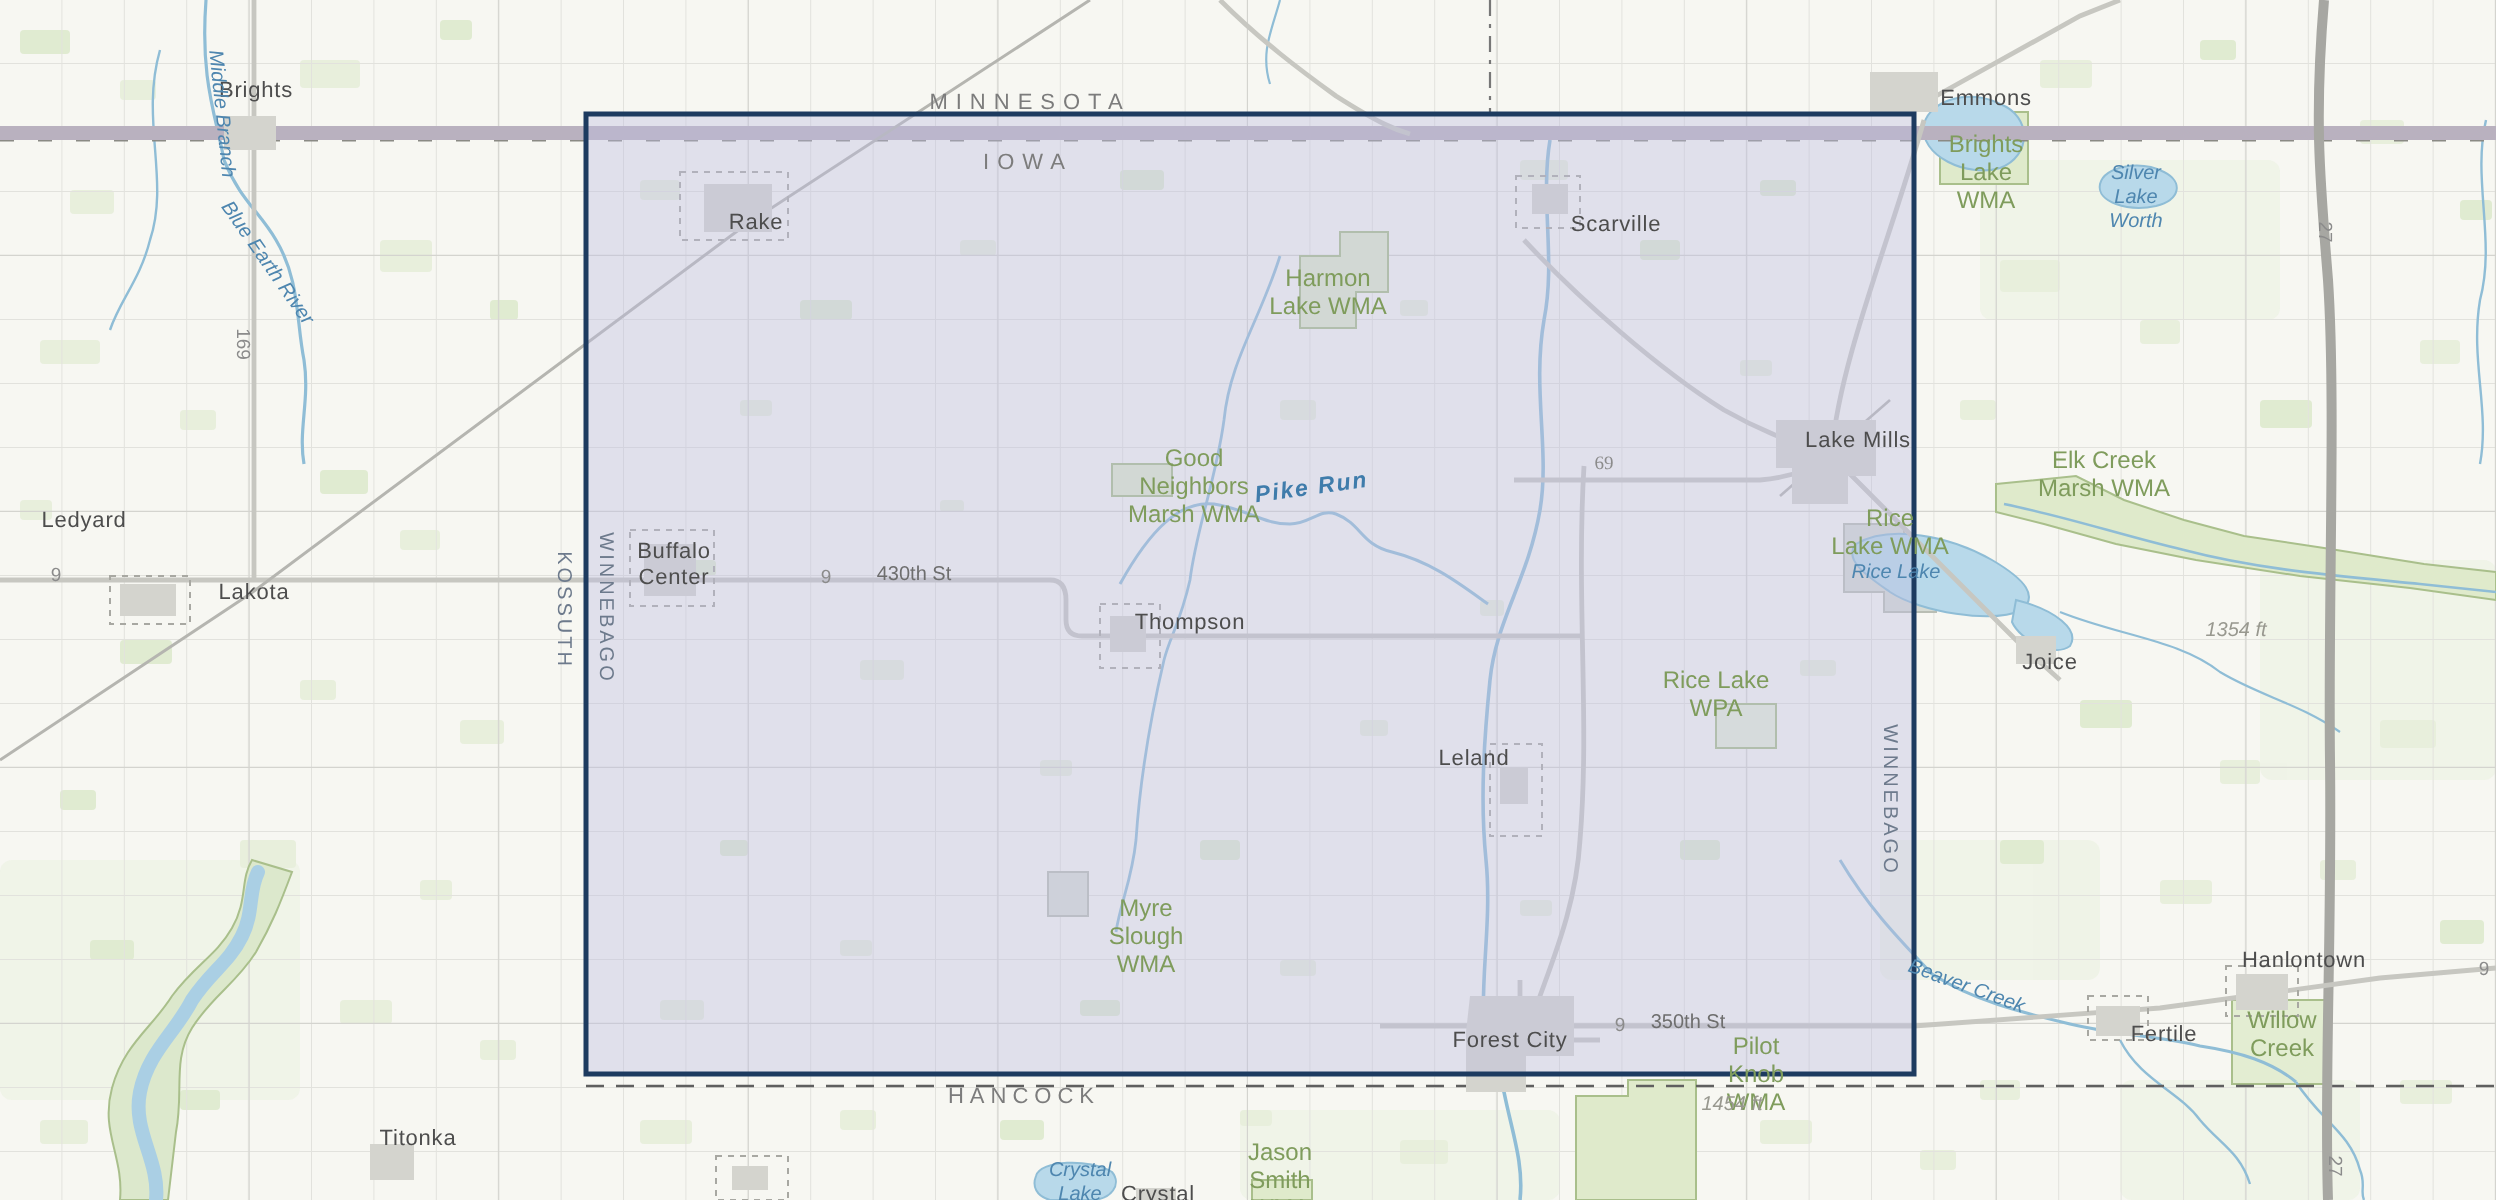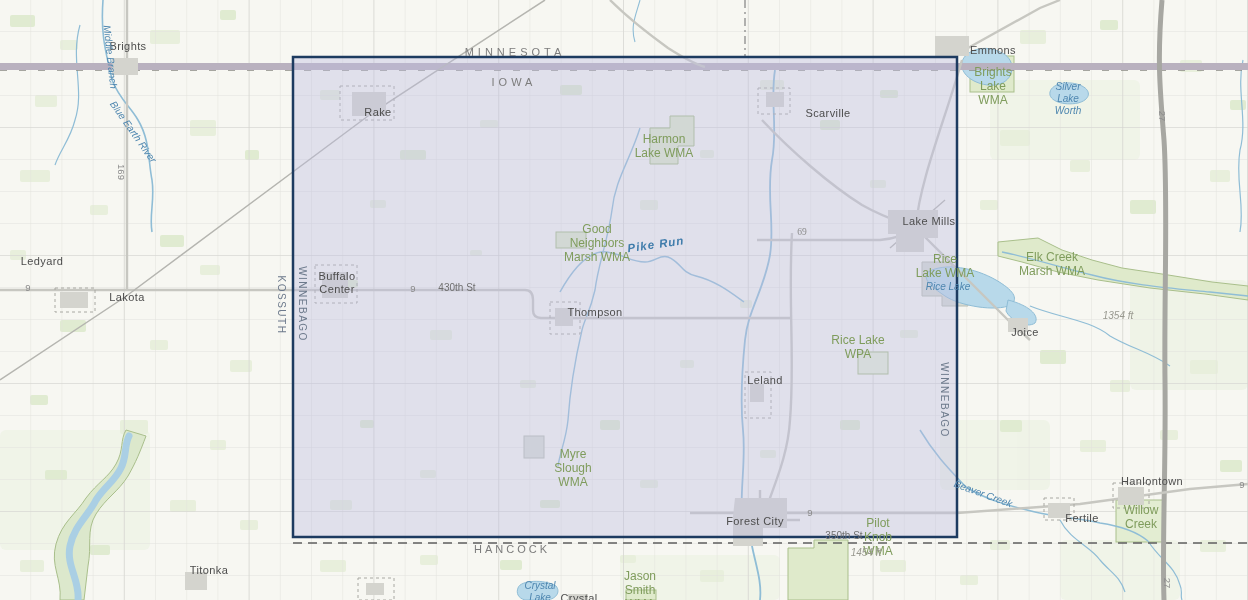--- a/index.html
+++ b/index.html
@@ -227,27 +227,27 @@
       <div class="lbl state" style="left: 515px; top: 52px; transform: translate(-50%, -50%);">MINNESOTA</div>
       <div class="lbl state" style="left: 514px; top: 82px; transform: translate(-50%, -50%);">IOWA</div>
       <div class="lbl county-v" style="left: 281px; top: 305px; transform: translate(-50%, -50%) rotate(90deg);">KOSSUTH</div>
       <div class="lbl county-v" style="left: 302px; top: 304px; transform: translate(-50%, -50%) rotate(90deg);">WINNEBAGO</div>
       <div class="lbl county-v" style="left: 944px; top: 400px; transform: translate(-50%, -50%) rotate(90deg);">WINNEBAGO</div>
       <div class="lbl county" style="left: 512px; top: 549px; transform: translate(-50%, -50%);">HANCOCK</div>
       <div class="lbl town" style="left: 128px; top: 46px; transform: translate(-50%, -50%);">Brights</div>
       <div class="lbl town" style="left: 42px; top: 213px; transform: translate(-50%, -50%); margin-top: 48px;">Ledyard</div>
       <div class="lbl town" style="left: 127px; top: 297px; transform: translate(-50%, -50%);">Lakota</div>
       <div class="lbl town" style="left: 378px; top: 112px; transform: translate(-50%, -50%);">Rake</div>
-      <div class="lbl town" style="left: 808px; top: 113px; transform: translate(-50%, -50%); margin-left: 20px;">Scarville</div>
+      <div class="lbl town" style="left: 808px; top: 113px; transform: translate(-50%, -50%);">Scarville</div>
       <div class="lbl town" style="left: 993px; top: 50px; transform: translate(-50%, -50%);">Emmons</div>
       <div class="lbl town" style="left: 929px; top: 221px; transform: translate(-50%, -50%);">Lake Mills</div>
       <div class="lbl town" style="left: 337px; top: 283px; transform: translate(-50%, -50%);">Buffalo
 Center</div>
       <div class="lbl town" style="left: 595px; top: 312px; transform: translate(-50%, -50%);">Thompson</div>
-      <div class="lbl town" style="left: 765px; top: 380px; transform: translate(-50%, -50%); text-align: right;">Leland</div>
+      <div class="lbl town" style="left: 737px; top: 380px; transform: translate(-50%, -50%); text-align: right;">Leland</div>
       <div class="lbl town" style="left: 1025px; top: 332px; transform: translate(-50%, -50%);">Joice</div>
       <div class="lbl town" style="left: 755px; top: 521px; transform: translate(-50%, -50%);">Forest City</div>
       <div class="lbl town" style="left: 1152px; top: 481px; transform: translate(-50%, -50%);">Hanlontown</div>
       <div class="lbl town" style="left: 1082px; top: 518px; transform: translate(-50%, -50%);">Fertile</div>
       <div class="lbl town" style="left: 209px; top: 570px; transform: translate(-50%, -50%);">Titonka</div>
       <div class="lbl town" style="left: 391px; top: 581px; transform: translate(-50%, -50%); margin-top: 29px;">Woden</div>
       <div class="lbl town" style="left: 579px; top: 598px; transform: translate(-50%, -50%);">Crystal</div>
       <div class="lbl water" style="left: 110px; top: 57px; transform: translate(-50%, -50%) rotate(84deg);">Middle Branch</div>
       <div class="lbl water" style="left: 133px; top: 132px; transform: translate(-50%, -50%) rotate(55deg);">Blue Earth River</div>
       <div class="lbl water-lg" style="left: 656px; top: 245px; transform: translate(-50%, -50%) rotate(-8deg);">Pike Run</div>
@@ -259,21 +259,21 @@
       <div class="lbl water" style="left: 540px; top: 592px; transform: translate(-50%, -50%);">Crystal
 Lake</div>
       <div class="lbl wma" style="left: 993px; top: 86px; transform: translate(-50%, -50%);">Brights
 Lake
 WMA</div>
       <div class="lbl wma" style="left: 664px; top: 146px; transform: translate(-50%, -50%);">Harmon
 Lake WMA</div>
       <div class="lbl wma" style="left: 597px; top: 243px; transform: translate(-50%, -50%);">Good
 Neighbors
 Marsh WMA</div>
-      <div class="lbl wma" style="left: 1052px; top: 237px; transform: translate(-50%, -50%); margin-top: 27px;">Elk Creek
+      <div class="lbl wma" style="left: 1052px; top: 237px; transform: translate(-50%, -50%);">Elk Creek
 Marsh WMA</div>
       <div class="lbl wma" style="left: 945px; top: 266px; transform: translate(-50%, -50%);">Rice
 Lake WMA</div>
       <div class="lbl wma" style="left: 858px; top: 347px; transform: translate(-50%, -50%);">Rice Lake
 WPA</div>
       <div class="lbl wma" style="left: 573px; top: 468px; transform: translate(-50%, -50%);">Myre
 Slough
 WMA</div>
       <div class="lbl wma" style="left: 878px; top: 537px; transform: translate(-50%, -50%);">Pilot
 Knob
@@ -282,20 +282,20 @@
 Creek</div>
       <div class="lbl wma" style="left: 640px; top: 590px; transform: translate(-50%, -50%);">Jason
 Smith
 WMA</div>
       <div class="lbl road" style="left: 121px; top: 172px; transform: translate(-50%, -50%) rotate(90deg);">169</div>
       <div class="lbl road" style="left: 28px; top: 288px; transform: translate(-50%, -50%);">9</div>
       <div class="lbl road" style="left: 413px; top: 289px; transform: translate(-50%, -50%);">9</div>
       <div class="lbl street" style="left: 457px; top: 288px; transform: translate(-50%, -50%);">430th St</div>
       <div class="lbl road" style="left: 802px; top: 233px; transform: translate(-50%, -50%); font-family: Liberation Serif, serif;">69</div>
       <div class="lbl road" style="left: 810px; top: 513px; transform: translate(-50%, -50%);">9</div>
-      <div class="lbl street" style="left: 844px; top: 512px; transform: translate(-50%, -50%); margin-top: 24px;">350th St</div>
+      <div class="lbl street" style="left: 844px; top: 512px; transform: translate(-50%, -50%);">350th St</div>
       <div class="lbl road" style="left: 1242px; top: 485px; transform: translate(-50%, -50%);">9</div>
       <div class="lbl road" style="left: 1162px; top: 116px; transform: translate(-50%, -50%) rotate(90deg);">27</div>
       <div class="lbl road" style="left: 1167px; top: 583px; transform: translate(-50%, -50%) rotate(90deg);">27</div>
       <div class="lbl elev" style="left: 1118px; top: 316px; transform: translate(-50%, -50%);">1354 ft</div>
       <div class="lbl elev" style="left: 866px; top: 553px; transform: translate(-50%, -50%); text-align: right;">1454 ft</div>
     </div>
 </div>
 
 </body></html>

